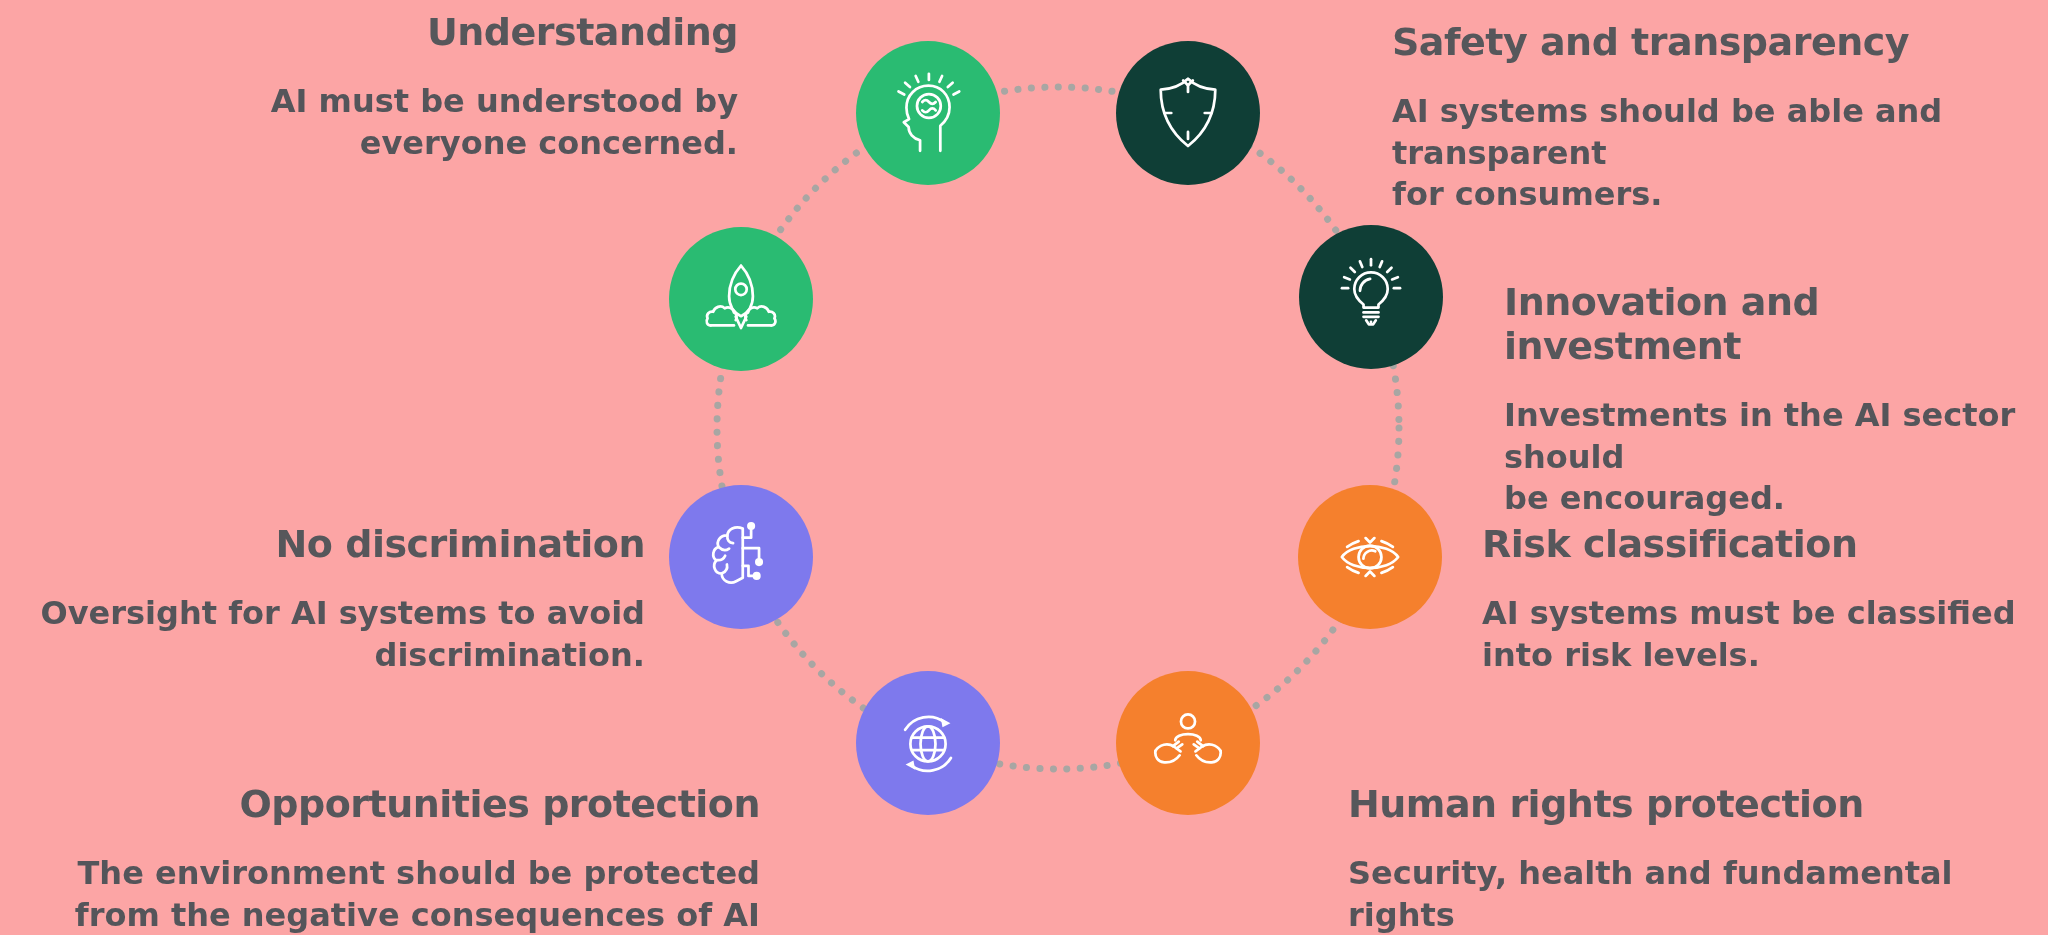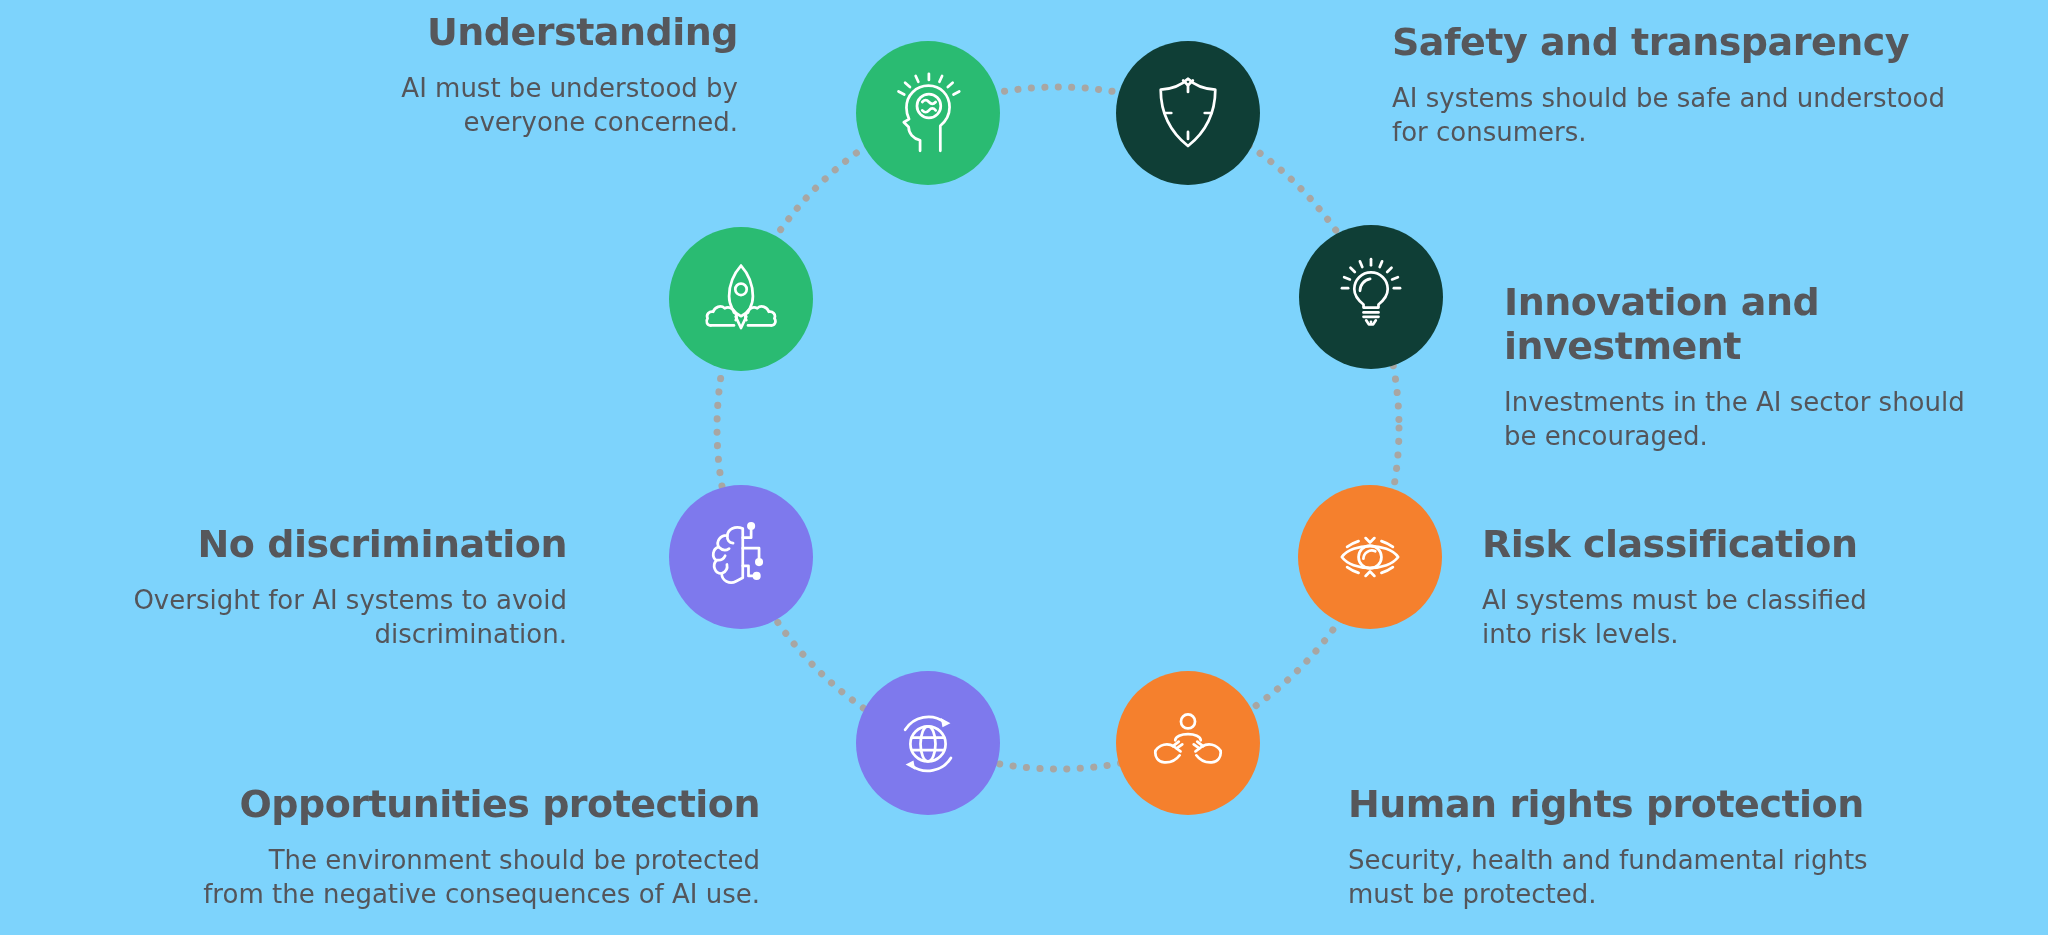--- a/index.html
+++ b/index.html
@@ -7,39 +7,39 @@
           font-family:"DejaVu Sans","Liberation Sans",sans-serif;}
   .ring-svg{position:absolute;left:0;top:0;}
   .badge{position:absolute;width:144px;height:144px;border-radius:50%;
          display:flex;align-items:center;justify-content:center;}
   .badge svg{width:88px;height:88px;display:block;}
   .ic{stroke:#fff;stroke-width:3.1;fill:none;stroke-linecap:round;stroke-linejoin:round;}
   .icf{fill:#fff;stroke:none;}
   .tblock{position:absolute;}
   .tblock .title{margin:0;font-size:38px;font-weight:bold;color:#56575b;
                  line-height:1.16;letter-spacing:-0.5px;white-space:pre-line;}
-  .tblock .desc{margin:18px 0 0 0;font-size:26px;font-weight:normal;color:#54555a;
+  .tblock .desc{margin:27px 0 0 0;font-size:32px;font-weight:bold;color:#54555a;
                 line-height:1.3;white-space:pre-line;}
   .al-r{text-align:right;}
   .al-l{text-align:left;}
   
   .b0{left:856px;top:41px;}   .b1{left:1116px;top:41px;}
   .b2{left:669px;top:227px;}  .b3{left:1299px;top:225px;}
   .b4{left:669px;top:485px;}  .b5{left:1298px;top:485px;}
   .b6{left:856px;top:671px;}  .b7{left:1116px;top:671px;}
   
   .t0{right:1310px;top:10px;}  .t1{left:1392px;top:20px;}
   .t2{right:1484px;top:276px;} .t3{left:1504px;top:280px;}
-  .t4{right:1481px;top:522px;} .t5{left:1482px;top:522px;}
+  .t4{right:1403px;top:522px;} .t5{left:1482px;top:522px;}
   .t6{right:1288px;top:782px;} .t7{left:1348px;top:782px;}
 </style>
 </head>
 <body>
 
-<div class="canvas" style="background-color: #7dd3fc;">
+<div class="canvas" style="background-color: #fca5a5;">
 
   <svg class="ring-svg" width="2048" height="935">
     <circle cx="1058" cy="428" r="341" fill="none" stroke-width="7" stroke-dasharray="0.1 13.4" stroke-linecap="round" stroke="#a8a6a3"></circle>
   </svg>
 
   <div class="badge b0" style="background-color: rgb(42, 187, 114);">
     <svg viewBox="0 0 100 100">
       <g class="ic">
         <path d="M41 93 V81 C33 79 28 73 28 66 L22.5 60.5 L28.5 57 C26.5 53 25.5 48.5 25.5 44 C25.5 29.5 36.5 19 50.5 19 C64.5 19 74.5 29.5 74.5 43.5 C74.5 52.5 70 59.5 64 64.5 V93"></path>
         <circle cx="51" cy="42" r="13.5"></circle>
@@ -172,21 +172,21 @@
   </div>
 
   <div class="tblock t0 al-r">
     <h2 class="title">Understanding</h2>
     <p class="desc">AI must be understood by
 everyone concerned.</p>
   </div>
 
   <div class="tblock t1 al-l">
     <h2 class="title">Safety and transparency</h2>
-    <p class="desc">AI systems should be safe and understood
+    <p class="desc">AI systems should be able and transparent
 for consumers.</p>
   </div>
 
 
   <div class="tblock t3 al-l">
     <h2 class="title">Innovation and
 investment</h2>
     <p class="desc">Investments in the AI sector should
 be encouraged.</p>
   </div>

